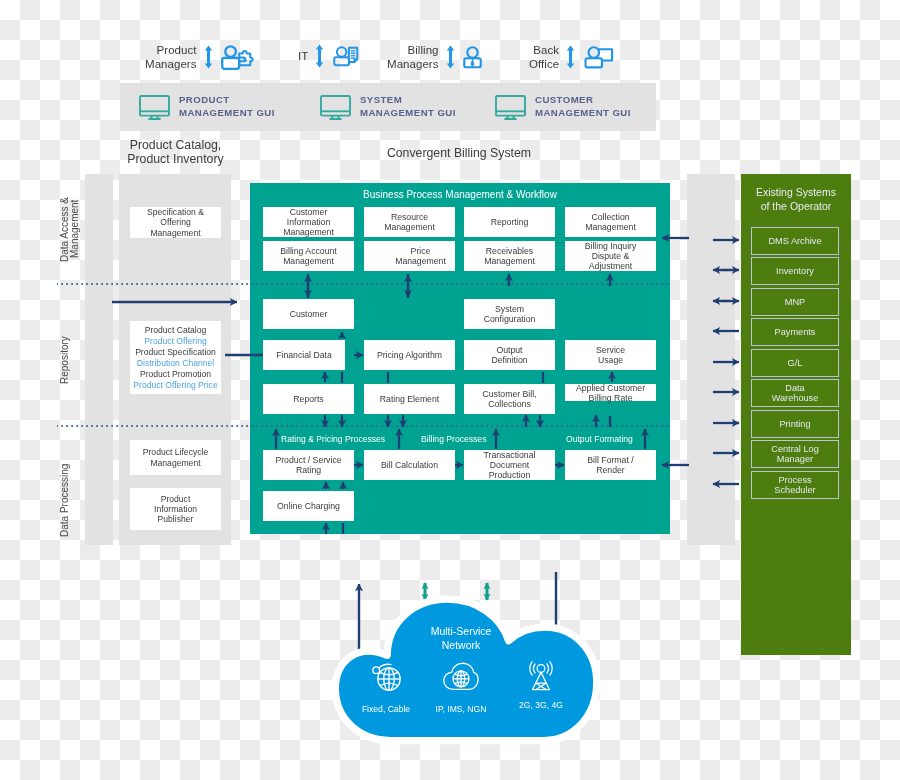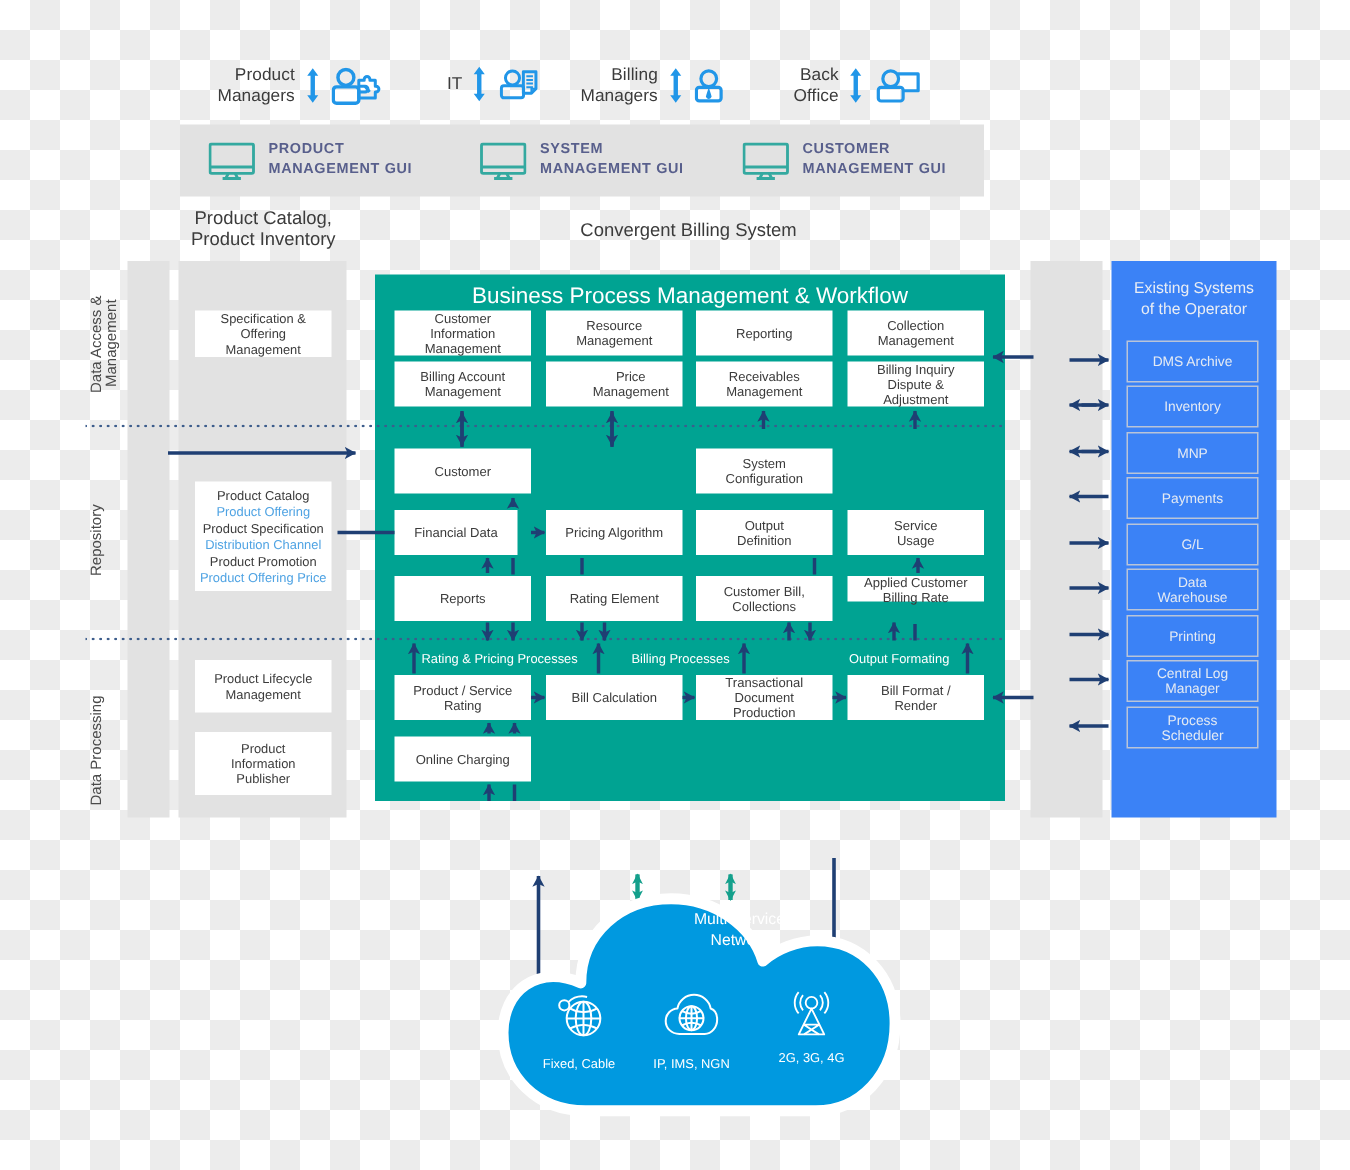--- a/index.html
+++ b/index.html
@@ -37,24 +37,24 @@
   .sidelab{position:absolute;font-size:10px;line-height:10px;color:#4a4a4a;white-space:pre-line;
      writing-mode:vertical-rl;transform:rotate(180deg);text-align:center;}
 
   
   .wbox{position:absolute;background:#ffffff;display:flex;align-items:center;justify-content:center;
      text-align:center;font-size:8.6px;line-height:10.2px;color:#3b3b3b;}
   .mb{font-size:8.7px;line-height:10px;padding:0 2px;box-sizing:border-box;}
 
   
   #teal{position:absolute;left:250px;top:183px;width:420px;height:351px;background:#00a392;}
-  #tealtitle{position:absolute;left:250px;top:189px;width:420px;text-align:center;font-size:15px;color:#ffffff;}
-
-  
-  #navy{position:absolute;left:741px;top:174px;width:110px;height:371px;background:#3b82f6;}
+  #tealtitle{position:absolute;left:250px;top:189px;width:420px;text-align:center;font-size:10px;color:#ffffff;}
+
+  
+  #navy{position:absolute;left:741px;top:174px;width:110px;height:481px;background:#4d7c0f;}
   .sysbox{position:absolute;left:10px;width:86px;border:1px solid #b9c4d8;display:flex;align-items:center;
      justify-content:center;text-align:center;font-size:9.2px;line-height:10.4px;color:#e4eaf3;}
 
   
   .dotline{position:absolute;height:2px;}
   .dotline svg{display:block;}
 
   
   .proclab{position:absolute;font-size:8.6px;color:#ffffff;white-space:nowrap;}
 
@@ -422,21 +422,21 @@
     <path d="M 60 58
              C 60 26 86 4 118 4
              C 146 4 170 21 177 44
              C 186 36 199 31 212 31
              C 241 31 262 54 262 84
              C 262 117 239 140 211 140
              L 63 140
              C 32 140 10 118 10 90
              C 10 63 32 46 60 58 Z" fill="#0099e0" stroke="#ffffff" stroke-width="7" stroke-linejoin="round"></path>
   </svg>
-  <div id="cloudtitle" style="left:361px;top:606px;padding-left:32px;">Multi-Service
+  <div id="cloudtitle" style="left:361px;top:624px;">Multi-Service
 Network</div>
 
   <div class="clouditem" style="left:351px;top:661px;width:70px;">
     <svg width="34" height="32" viewBox="0 0 34 32" fill="none" stroke="#ffffff" stroke-width="1.35">
       <circle cx="20" cy="18" r="11.2"></circle>
       <ellipse cx="20" cy="18" rx="5.2" ry="11.2"></ellipse>
       <line x1="8.8" y1="18" x2="31.2" y2="18"></line>
       <path d="M11.2 11.4 A 18 18 0 0 0 28.8 11.4"></path>
       <path d="M11.2 24.6 A 18 18 0 0 1 28.8 24.6"></path>
       <line x1="20" y1="6.8" x2="20" y2="29.2"></line>

